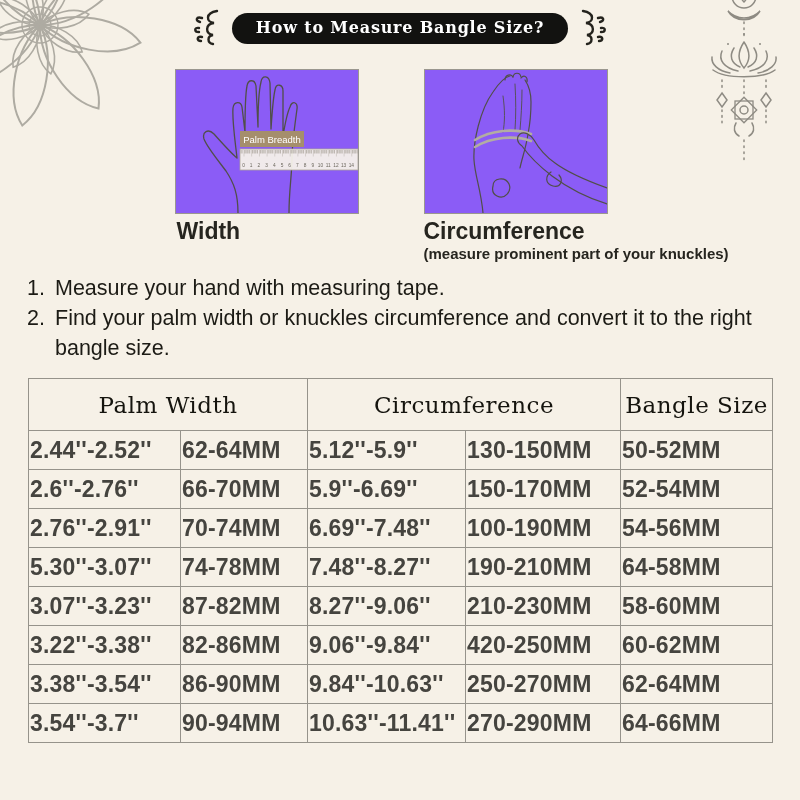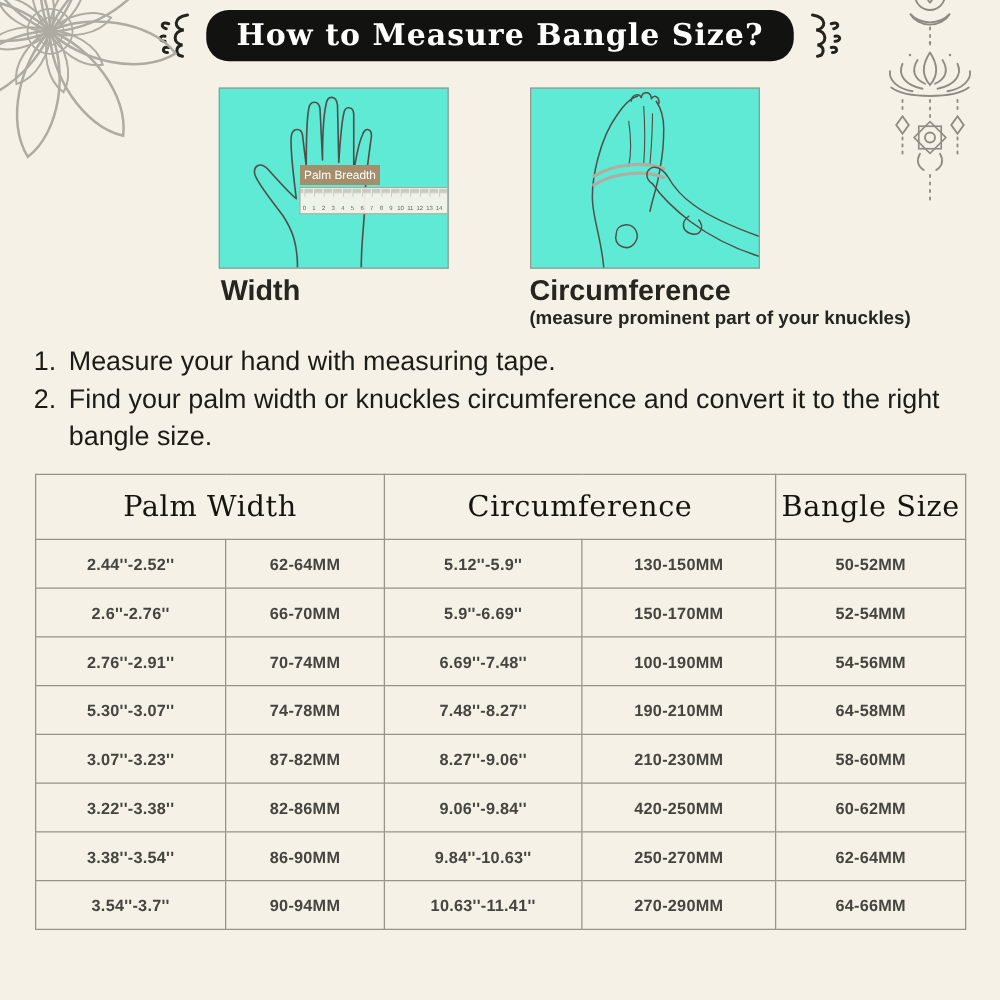--- a/index.html
+++ b/index.html
@@ -16,25 +16,25 @@
   .title{
     margin:0;padding-top:25px;text-align:center;
     font-family:"DejaVu Serif","Liberation Serif",serif;
     font-weight:700;font-size:42px;letter-spacing:1.5px;color:#1e1d17;
   }
   
   .pill-row{display:flex;justify-content:center;align-items:center;gap:9px;margin-top:8px;}
   .pill{
     background:#121210;color:#ffffff;border-radius:18px;
     font-family:"DejaVu Serif","Liberation Serif",serif;font-weight:700;
-    font-size:24px;letter-spacing:0.8px;padding:5px 24px 7px 24px;
+    font-size:16px;letter-spacing:0.8px;padding:5px 24px 7px 24px;
   }
   
   .boxes{display:flex;justify-content:center;gap:65px;margin-top:21px;transform:translateX(-9px);}
-  .illus-box{width:182px;height:143px;background:#5eead4;border:1px solid #9a978f;box-sizing:content-box;}
+  .illus-box{width:182px;height:143px;background:#8b5cf6;border:1px solid #9a978f;box-sizing:content-box;}
   .illus-box svg{display:block;}
   
   .captions{display:flex;justify-content:center;gap:65px;margin-top:5px;transform:translateX(-9px);}
   .cap-cell{width:182px;text-align:left;}
   .cap{font-size:23px;font-weight:700;color:#26251f;line-height:1.1;}
   .subcap{font-size:15px;font-weight:700;color:#26251f;white-space:nowrap;margin-top:1px;}
   
   .instructions{margin:12px 0 0 27px;font-size:21.5px;color:#1c1b15;line-height:1.38;}
   .instr{display:flex;}
   .instr .num{flex:none;width:28px;}
@@ -43,22 +43,22 @@
   table.size-table{
     border-collapse:collapse;table-layout:fixed;
     margin:15px 0 0 28px;width:744px;
   }
   .size-table th{
     font-family:"DejaVu Serif","Liberation Serif",serif;font-weight:500;
     font-size:23px;color:#15140e;height:49px;letter-spacing:0.5px;
     border:1px solid #96938b;text-align:center;
   }
   .size-table td{
-    height:36px;font-size:13px;font-weight:700;color:#45443f;
-    letter-spacing:0.2px;text-align:center;border:1px solid #96938b;
+    height:36px;font-size:23px;font-weight:700;color:#45443f;
+    letter-spacing:0.2px;border:1px solid #96938b;
   }
 </style>
 </head>
 <body>
 
 <div class="page">
 
   <svg class="mandala" width="260" height="260" viewBox="0 0 260 260">
     <g fill="none" stroke="#aeaba2" stroke-width="2" transform="translate(125,120)">
       <g>

